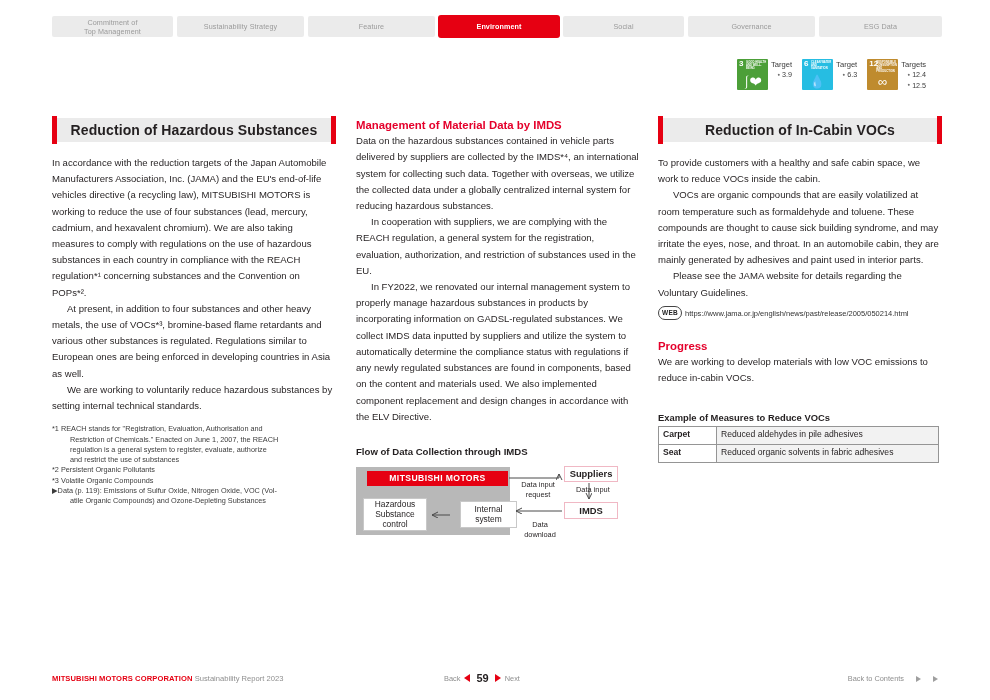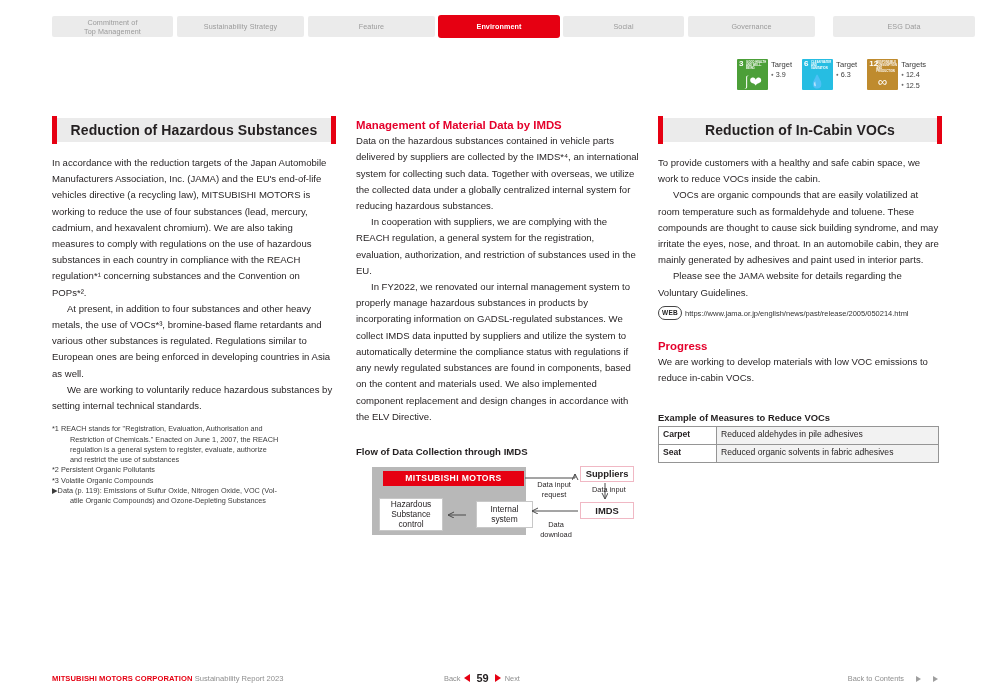--- a/index.html
+++ b/index.html
@@ -30,21 +30,21 @@
     letter-spacing: .1px;
     padding: 1px 2px;
     height: 21px;
   }
   .tab.w1 { width: 121px; }
   .tab.w2 { width: 127px; }
   .tab.w3 { width: 127px; }
   .tab.w4 { width: 120px; }
   .tab.w5 { width: 121px; }
   .tab.w6 { width: 127px; }
-  .tab.w7 { width: 142px; margin-left: 14px; }
+  .tab.w7 { width: 123px; }
   .tab.active {
     background: #e60012;
     color: #ffffff;
     font-weight: bold;
     box-shadow: 0 0 0 1px #e60012;
   }
 
   
   .sdgrow {
     position: absolute; left: 737px; top: 59px;
@@ -68,21 +68,21 @@
     font-size: 2.7px; font-weight: bold; line-height: 1.15;
     letter-spacing: .05px;
   }
   .sdgtile .glyph {
     position: absolute; left: 0; right: 0; bottom: 2px;
     text-align: center; font-size: 13px; line-height: 1;
   }
   .sdg3 { background: #4c9f38; }
   .sdg6 { background: #26bde2; }
   .sdg12 { background: #bf8b2e; }
-  .sdgmeta { padding-top: 1px; }
+  .sdgmeta { padding-top: 1px; text-align: right; }
   .sdgmeta .lbl { font-size: 7.6px; color: #3b3b3b; line-height: 1.35; }
   .sdgmeta .val {
     font-size: 7.2px; color: #3b3b3b; line-height: 1.45;
     white-space: nowrap;
   }
   .sdgmeta .val::before {
     content: "\25CF"; font-size: 4.4px; color: #6b6b6b;
     display: inline-block; vertical-align: 1.4px; margin-right: 2px;
   }
 
@@ -149,21 +149,21 @@
     padding: 0px 3px 1px; margin-right: 3px;
     vertical-align: 1px;
     color: #222;
   }
 
   
   .flowtitle {
     font-size: 9.6px; font-weight: bold; color: #231f20;
     margin-top: 21px; margin-bottom: 8px;
   }
-  .flowwrap { position: relative; width: 284px; height: 75px; font-size: 8px; margin-left: 16px; }
+  .flowwrap { position: relative; width: 284px; height: 75px; font-size: 8px; }
   .greybox {
     position: absolute; left: 0; top: 2px; width: 154px; height: 68px;
     background: #b8b8b8;
   }
   .mmcbar {
     position: absolute; left: 11px; top: 6px; width: 141px; height: 15px;
     background: #e60012; color: #fff;
     font-size: 8.6px; font-weight: bold; letter-spacing: .4px;
     display: flex; align-items: center; justify-content: center;
   }

